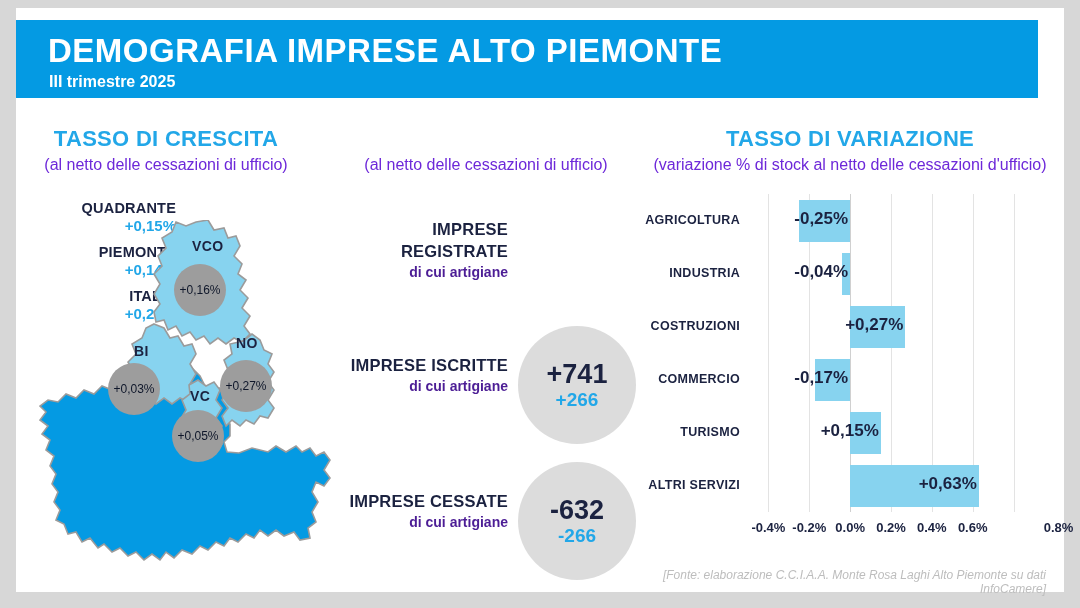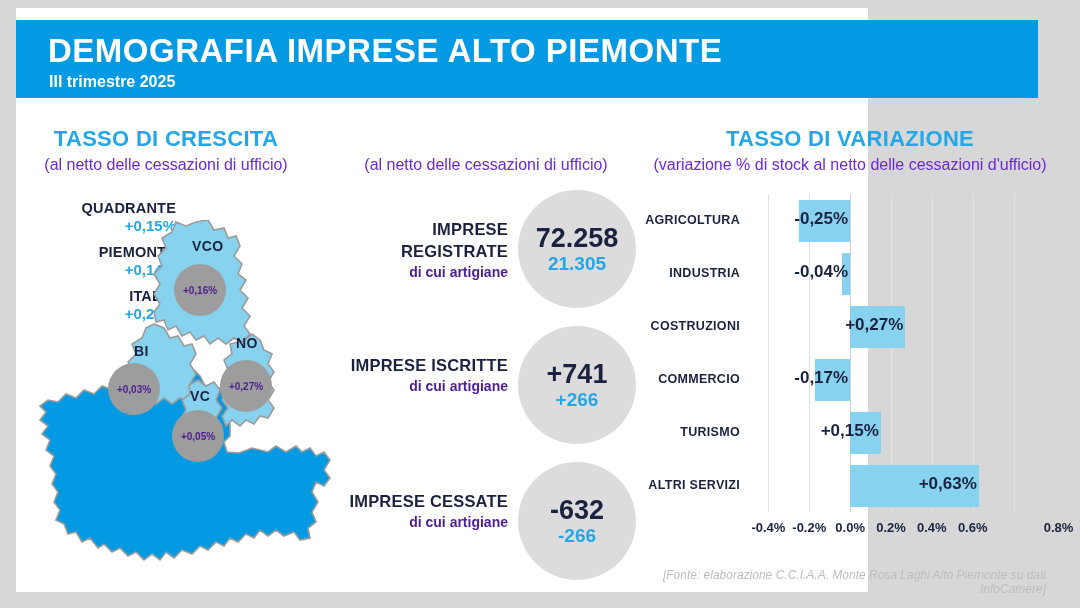--- a/index.html
+++ b/index.html
@@ -3,21 +3,21 @@
 <meta charset="utf-8">
 <style>
   html,body{margin:0;padding:0;}
   body{
     width:1080px;height:608px;
     background:#d7d7d7;
     font-family:"Liberation Sans",sans-serif;
     overflow:hidden;
   }
   #page{
-    position:absolute;left:16px;top:8px;width:852px;height:584px;
+    position:absolute;left:16px;top:8px;width:1048px;height:584px;
     background:#ffffff;
     box-sizing:border-box;
   }
   
   #header{
     position:absolute;left:0;top:12px;width:1022px;height:78px;
     background:#049ae3;
   }
   #header .title{
     position:absolute;left:32px;top:12px;
@@ -39,21 +39,21 @@
   }
   
   #col-left{position:absolute;left:0;top:100px;width:340px;height:480px;}
   .kpi{position:absolute;text-align:right;width:150px;}
   .kpi .lbl{color:#1b2240;font-size:14.5px;font-weight:bold;letter-spacing:.2px;line-height:17px;}
   .kpi .val{color:#22a7e8;font-size:15px;font-weight:bold;line-height:18px;}
   #map-wrap{position:absolute;left:8px;top:112px;width:330px;height:365px;}
   .prov-label{position:absolute;color:#1b2240;font-size:14px;font-weight:bold;letter-spacing:.4px;}
   .bubble{
     position:absolute;border-radius:50%;background:#9d9d9d;
-    color:#4c1d95;font-size:10px;font-weight:bold;
+    color:#0f172a;font-size:12px;font-weight:normal;
     display:flex;align-items:center;justify-content:center;
   }
   
   #col-mid{position:absolute;left:320px;top:100px;width:300px;height:480px;}
   .stat{position:absolute;width:300px;height:120px;}
   .stat .circle{
     position:absolute;right:0;top:0;width:118px;height:118px;border-radius:50%;
     background:#dcdcdc;display:flex;flex-direction:column;
     align-items:center;justify-content:center;
   }
@@ -157,24 +157,20 @@
     </div>
   </div>
 
   <div id="col-mid">
     <div class="sec-sub" style="left:0;top:48px;width:300px;">(al netto delle cessazioni di ufficio)</div>
 
     <div class="stat" style="left:0;top:82px;">
       <div class="txt">
         <div class="l1">IMPRESE REGISTRATE</div>
         <div class="l2">di cui artigiane</div>
-      </div>
-      <div class="circle">
-        <div class="big">72.258</div>
-        <div class="small">21.305</div>
       </div>
     </div>
 
     <div class="stat" style="left:0;top:218px;">
       <div class="txt">
         <div class="l1">IMPRESE ISCRITTE</div>
         <div class="l2">di cui artigiane</div>
       </div>
       <div class="circle">
         <div class="big">+741</div>

